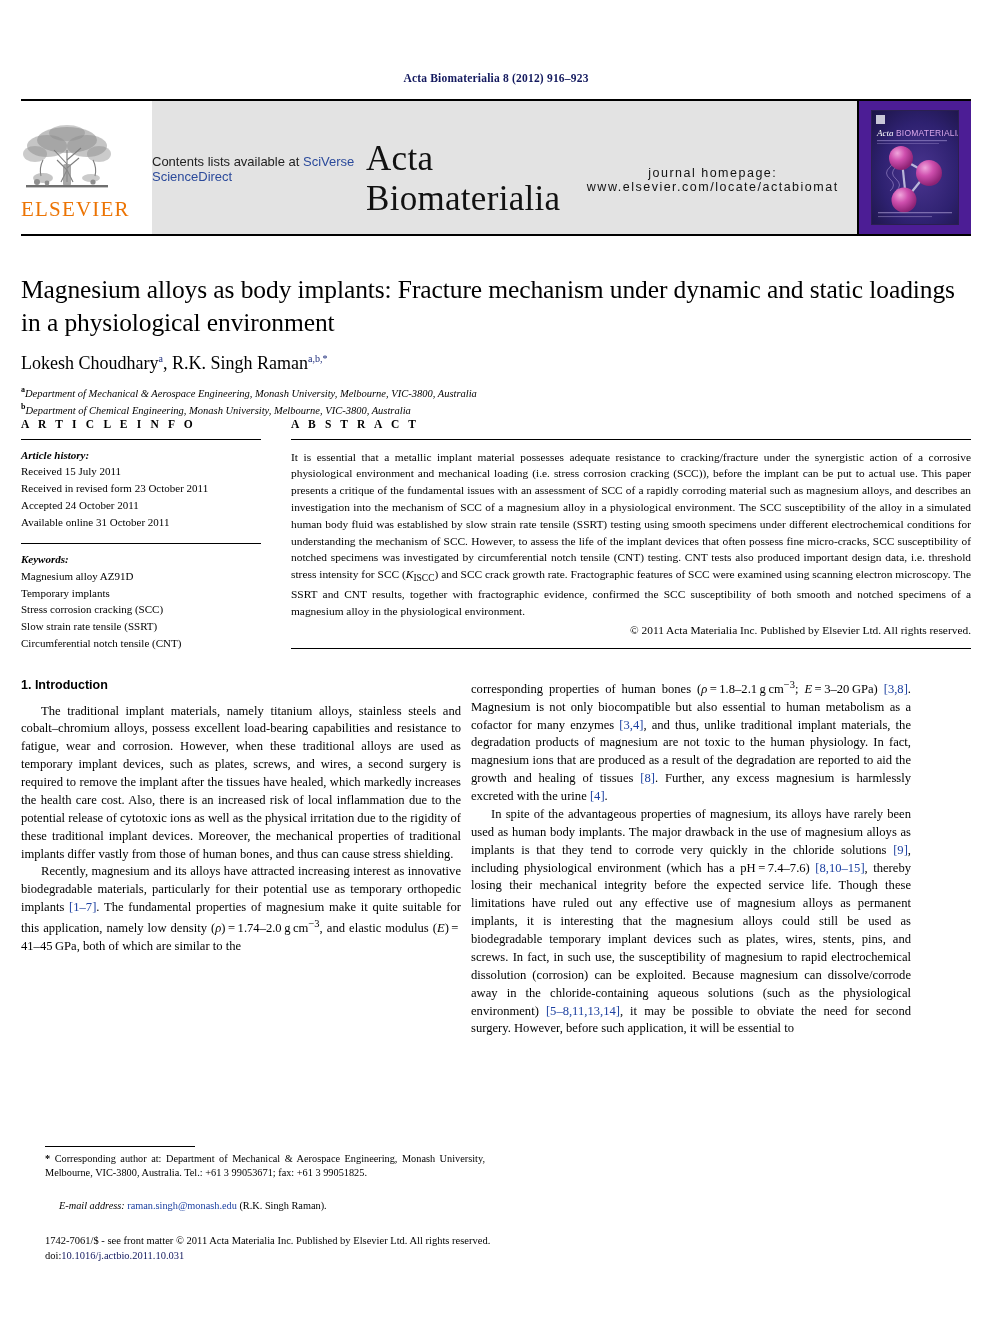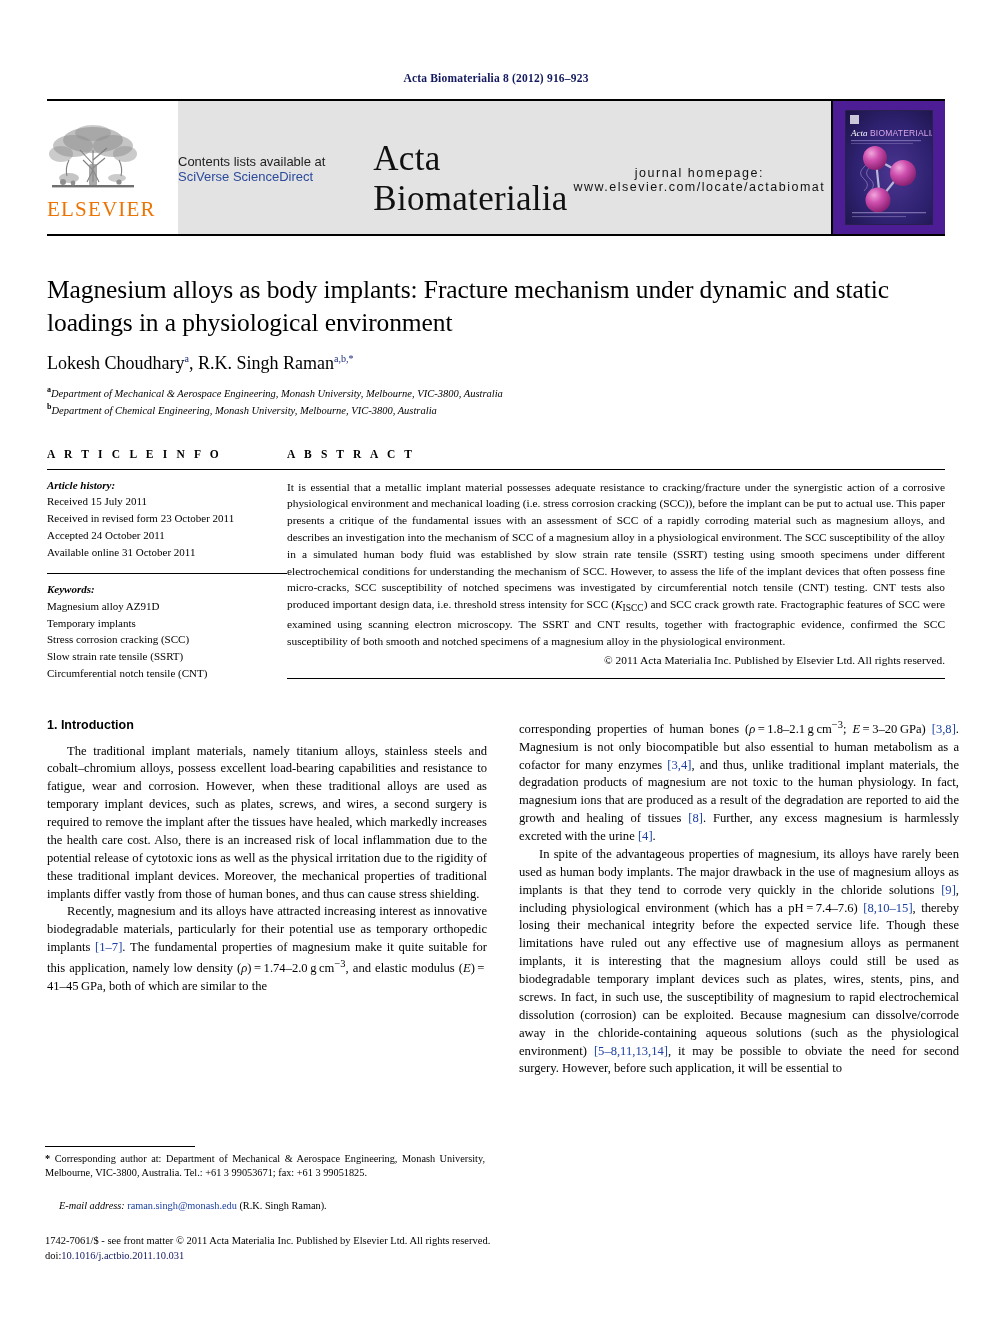--- a/index.html
+++ b/index.html
@@ -13,21 +13,21 @@
     font-family: "Liberation Serif", serif;
     color: #000000;
     position: relative;
     overflow: hidden;
   }
   .page {
     width: 992px;
     height: 1292px;
     position: relative;
     box-sizing: border-box;
-    padding: 0 47px;
+    padding: 0 21px;
   }
 
   
   .running-head {
     text-align: center;
     font-family: "Liberation Serif", serif;
     font-weight: bold;
     font-size: 11.5px;
     color: #13195e;
     letter-spacing: 0.2px;
@@ -140,22 +140,22 @@
     font-family: "Liberation Serif", serif;
     font-style: italic;
     font-size: 10.5px;
     line-height: 1.45;
     color: #000;
   }
   .affiliations sup { font-style: normal; font-weight: bold; font-size: 8px; }
 
   
   .info-abstract {
-    margin-top: 30px;
-    display: flex;
+    display: flex;
+    gap: 30px;
   }
   .col-info { width: 240px; flex: 0 0 240px; }
   .col-abstract { flex: 1 1 auto; }
   .sec-head {
     font-family: "Liberation Serif", serif;
     font-weight: bold;
     font-size: 11.5px;
     letter-spacing: 3.2px;
     color: #000;
   }
@@ -188,23 +188,23 @@
     font-size: 11.4px;
     margin-top: 4px;
   }
   .abs-rule-bottom {
     border-top: 1px solid #000;
     margin-top: 12px;
   }
 
   
   .body-cols {
-    margin-top: 36px;
-    display: flex;
-    gap: 32px;
+    margin-top: 26px;
+    display: flex;
+    gap: 10px;
   }
   .bcol { width: 440px; flex: 0 0 440px; }
   h2.section-title {
     font-family: "Liberation Sans", sans-serif;
     font-size: 12.5px;
     font-weight: bold;
     margin: 0 0 11px 0;
     color: #000;
   }
   .para {

